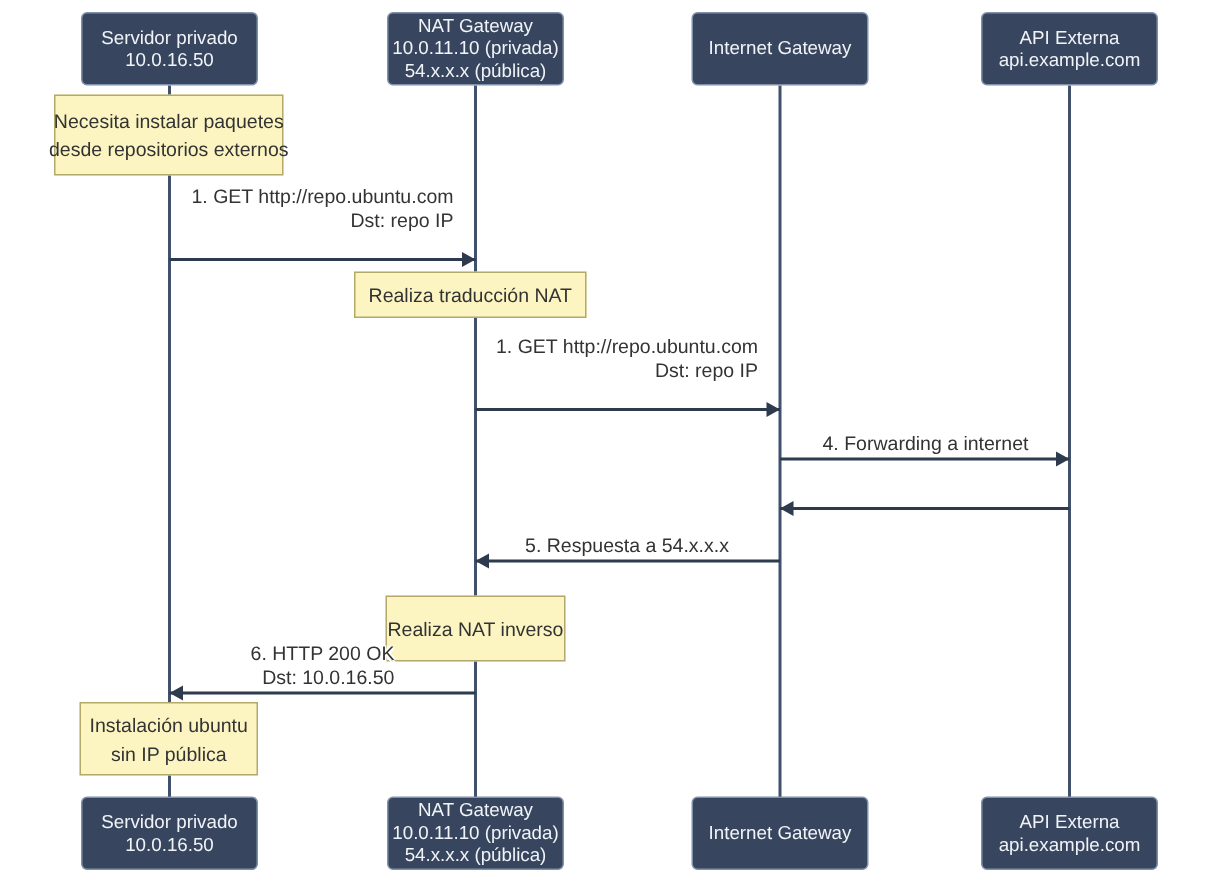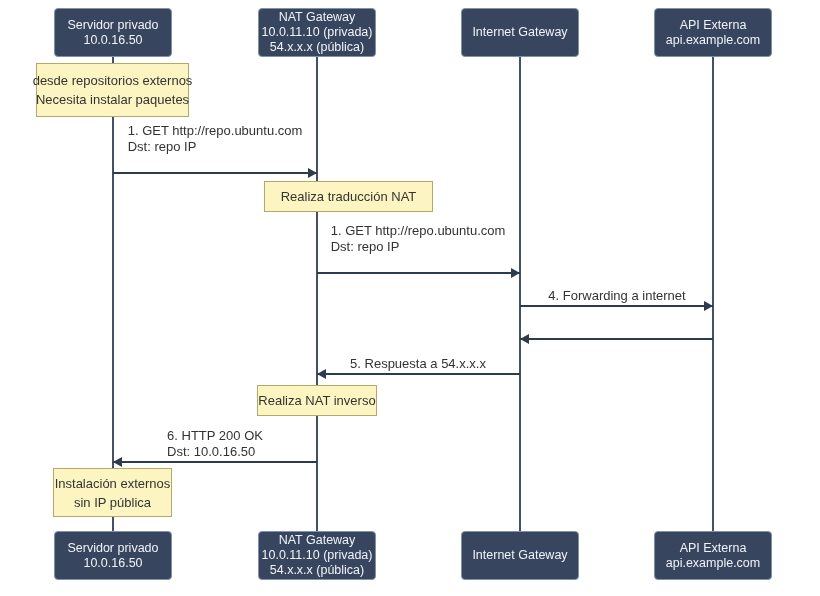--- a/index.html
+++ b/index.html
@@ -59,21 +59,21 @@
     white-space: nowrap;
   }
 
   
   .msg-label {
     position: absolute;
     transform: translateX(-50%);
     color: var(--message-text, #333333);
     font-size: 13px;
     line-height: 16px;
-    text-align: left;
+    text-align: right;
     white-space: nowrap;
     text-shadow: -1px -1px 0 #fff, 1px -1px 0 #fff, -1px 1px 0 #fff, 1px 1px 0 #fff;
   }
 
   
   .msg-line {
     position: absolute;
     height: 0;
     border-top: 2px solid var(--line, #2e3a4e);
   }
@@ -99,21 +99,21 @@
   <div class="lifeline" style="left:712px"></div>
 
   <div class="msg-label" style="left:215px;top:123px">
     <div>1. GET http://repo.ubuntu.com</div>
     <div>Dst: repo IP</div>
   </div>
   <div class="msg-line" style="left:113px;top:172px;width:204px">
     <div class="arrowhead right"></div>
   </div>
 
-  <div class="note" style="left:264px;top:181px;width:169px;height:31px">
+  <div class="note" style="left:236px;top:181px;width:155px;height:31px">
     <div>Realiza traducción NAT</div>
   </div>
 
   <div class="msg-label" style="left:418px;top:223px">
     <div>1. GET http://repo.ubuntu.com</div>
     <div>Dst: repo IP</div>
   </div>
   <div class="msg-line" style="left:317px;top:272px;width:203px">
     <div class="arrowhead right"></div>
   </div>
@@ -129,39 +129,39 @@
     <div class="arrowhead left"></div>
   </div>
 
   <div class="msg-label" style="left:418px;top:356px">
     <div>5. Respuesta a 54.x.x.x</div>
   </div>
   <div class="msg-line" style="left:317px;top:373px;width:203px">
     <div class="arrowhead left"></div>
   </div>
 
-  <div class="note" style="left:257px;top:385px;width:120px;height:31px">
+  <div class="note" style="left:257px;top:397px;width:120px;height:44px">
     <div>Realiza NAT inverso</div>
   </div>
 
   <div class="msg-label" style="left:215px;top:428px">
     <div>6. HTTP 200 OK</div>
     <div>Dst: 10.0.16.50</div>
   </div>
   <div class="msg-line" style="left:113px;top:461px;width:204px">
     <div class="arrowhead left"></div>
   </div>
 
   <div class="note" style="left:36px;top:63px;width:153px;height:54px">
+    <div>Necesita instalar paquetes</div>
     <div>desde repositorios externos</div>
-    <div>Necesita instalar paquetes</div>
   </div>
 
   <div class="note" style="left:53px;top:468px;width:119px;height:49px">
-    <div>Instalación externos</div>
+    <div>Instalación ubuntu</div>
     <div>sin IP pública</div>
   </div>
 
   <div class="actor" style="left:54px;top:8px">
     <div>Servidor privado</div>
     <div>10.0.16.50</div>
   </div>
   <div class="actor" style="left:258px;top:8px">
     <div>NAT Gateway</div>
     <div>10.0.11.10 (privada)</div>

